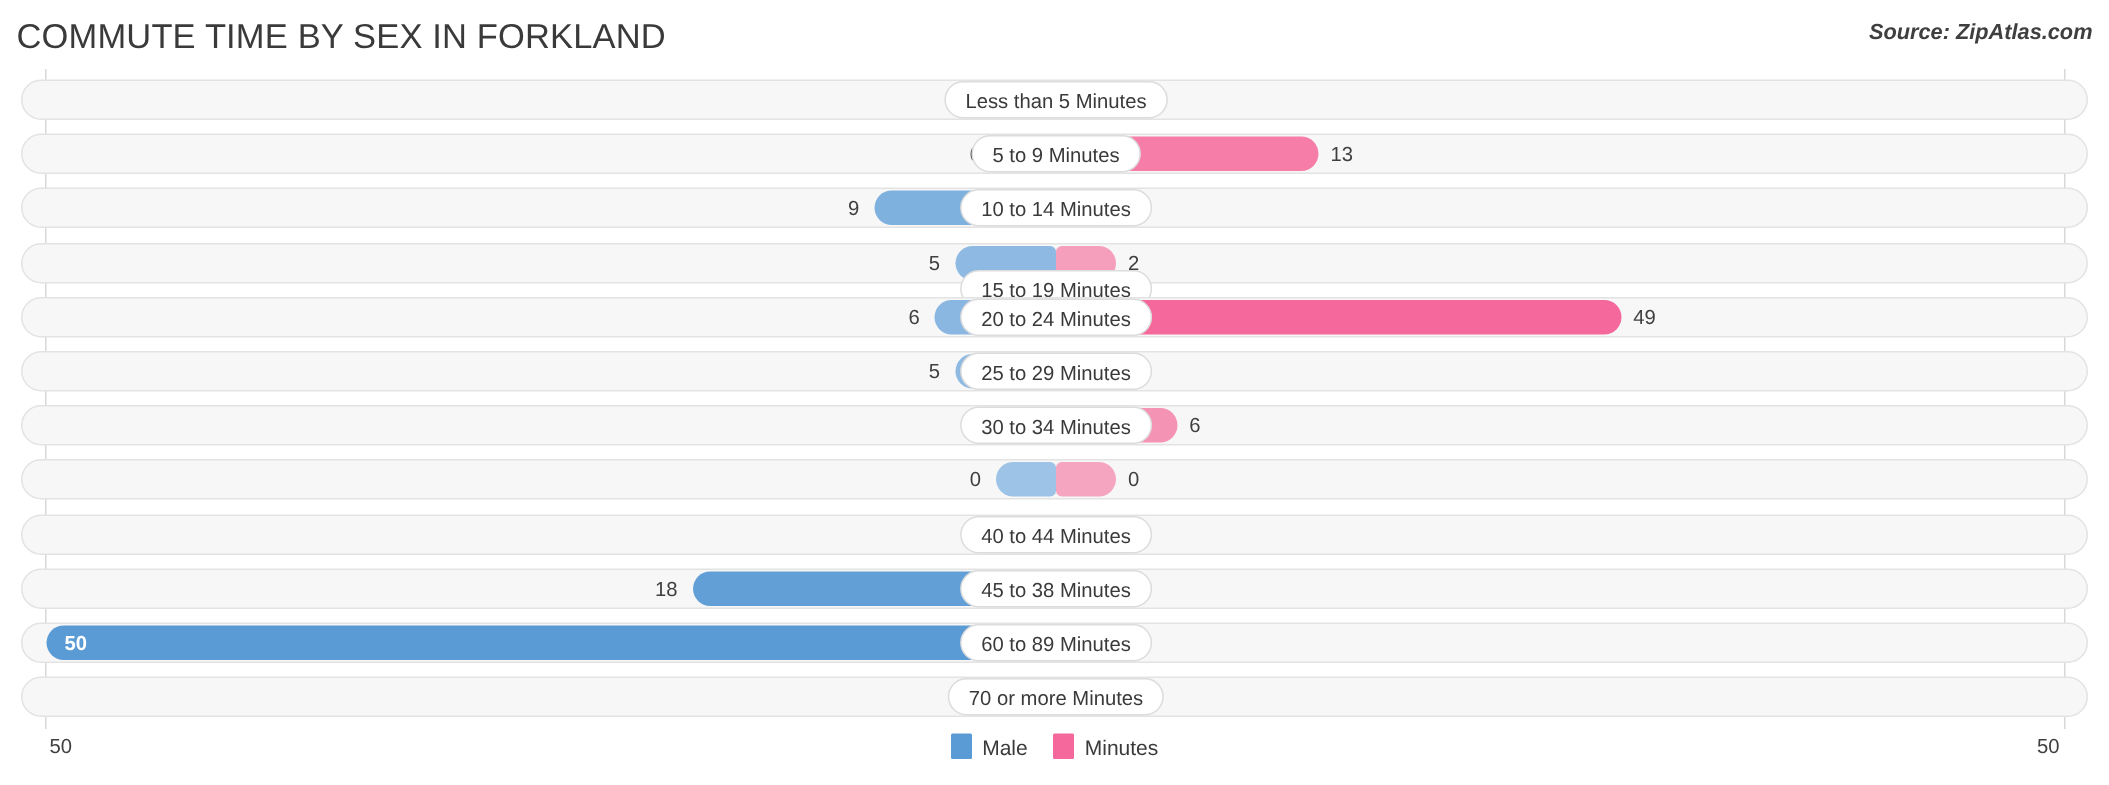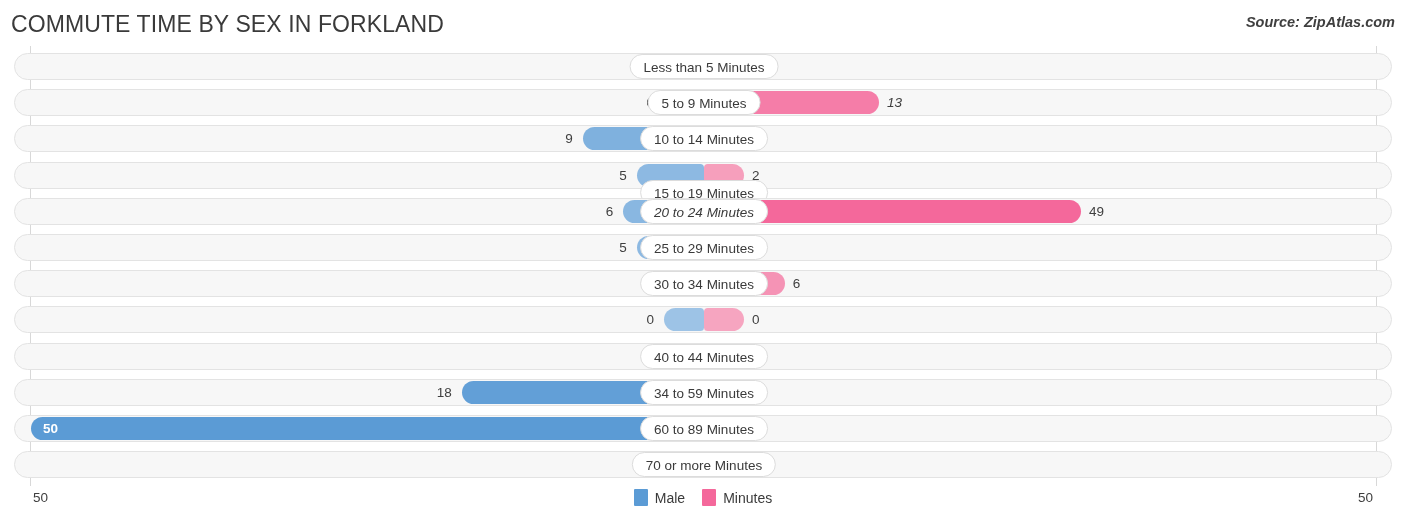--- a/index.html
+++ b/index.html
@@ -202,21 +202,21 @@
           <div class="bar female" style="left: 689px; width: 40px; background: rgb(246, 165, 192);"></div>
           <div class="val female-val" style="left: 737px;">0</div>
           <div class="cat-pill" style="left: 689px;">Less than 5 Minutes</div>
         </div>
       </div>
       <div class="row" style="top: 43.2px;">
         <div class="bar-wrap">
           <div class="bar male" style="left: 649px; width: 40px; background: rgb(157, 195, 230);"></div>
           <div class="val male-val" style="right: 737px;">0</div>
           <div class="bar female" style="left: 689px; width: 174.98px; background: rgb(245, 125, 168);"></div>
-          <div class="val female-val" style="left: 871.98px; font-style: italic;">13</div>
+          <div class="val female-val" style="left: 871.98px;">13</div>
           <div class="cat-pill" style="left: 689px;">5 to 9 Minutes</div>
         </div>
       </div>
       <div class="row" style="top: 79.4px;">
         <div class="bar-wrap">
           <div class="bar male" style="left: 567.86px; width: 121.14px; background: rgb(127, 177, 222);"></div>
           <div class="val male-val" style="right: 818.14px;">9</div>
           <div class="bar female" style="left: 689px; width: 40px; background: rgb(246, 162, 190);"></div>
           <div class="val female-val" style="left: 737px;">1</div>
           <div class="cat-pill" style="left: 689px;">10 to 14 Minutes</div>
@@ -230,21 +230,21 @@
           <div class="val female-val" style="left: 737px;">2</div>
           <div class="cat-pill" style="left: 689px; margin-top: 17px;">15 to 19 Minutes</div>
         </div>
       </div>
       <div class="row" style="top: 151.8px;">
         <div class="bar-wrap">
           <div class="bar male" style="left: 608.24px; width: 80.76px; background: rgb(137, 183, 225);"></div>
           <div class="val male-val" style="right: 777.76px;">6</div>
           <div class="bar female" style="left: 689px; width: 376.88px; background: rgb(244, 104, 155);"></div>
           <div class="val female-val" style="left: 1073.88px;">49</div>
-          <div class="cat-pill" style="left: 689px; font-style: italic;">20 to 24 Minutes</div>
+          <div class="cat-pill" style="left: 689px;">20 to 24 Minutes</div>
         </div>
       </div>
       <div class="row" style="top: 188px;">
         <div class="bar-wrap">
           <div class="bar male" style="left: 621.7px; width: 67.3px; background: rgb(141, 185, 226);"></div>
           <div class="val male-val" style="right: 764.3px;">5</div>
           <div class="bar female" style="left: 689px; width: 40px; background: rgb(246, 165, 192);"></div>
           <div class="val female-val" style="left: 737px;">0</div>
           <div class="cat-pill" style="left: 689px;">25 to 29 Minutes</div>
         </div>
@@ -274,21 +274,21 @@
           <div class="val female-val" style="left: 737px;">0</div>
           <div class="cat-pill" style="left: 689px;">40 to 44 Minutes</div>
         </div>
       </div>
       <div class="row" style="top: 332.8px;">
         <div class="bar-wrap">
           <div class="bar male" style="left: 446.72px; width: 242.28px; background: rgb(98, 159, 215);"></div>
           <div class="val male-val" style="right: 939.28px;">18</div>
           <div class="bar female" style="left: 689px; width: 40px; background: rgb(246, 165, 192);"></div>
           <div class="val female-val" style="left: 737px;">0</div>
-          <div class="cat-pill" style="left: 689px;">34 to 59 Minutes</div>
+          <div class="cat-pill" style="left: 689px;">45 to 38 Minutes</div>
         </div>
       </div>
       <div class="row" style="top: 369px;">
         <div class="bar-wrap">
           <div class="bar male full" style="left: 16px; width: 673px; background: rgb(91, 155, 213);"></div>
           <div class="val male-val inside" style="left: 28px;">50</div>
           <div class="bar female" style="left: 689px; width: 40px; background: rgb(246, 165, 192);"></div>
           <div class="val female-val" style="left: 737px;">0</div>
           <div class="cat-pill" style="left: 689px;">60 to 89 Minutes</div>
         </div>

